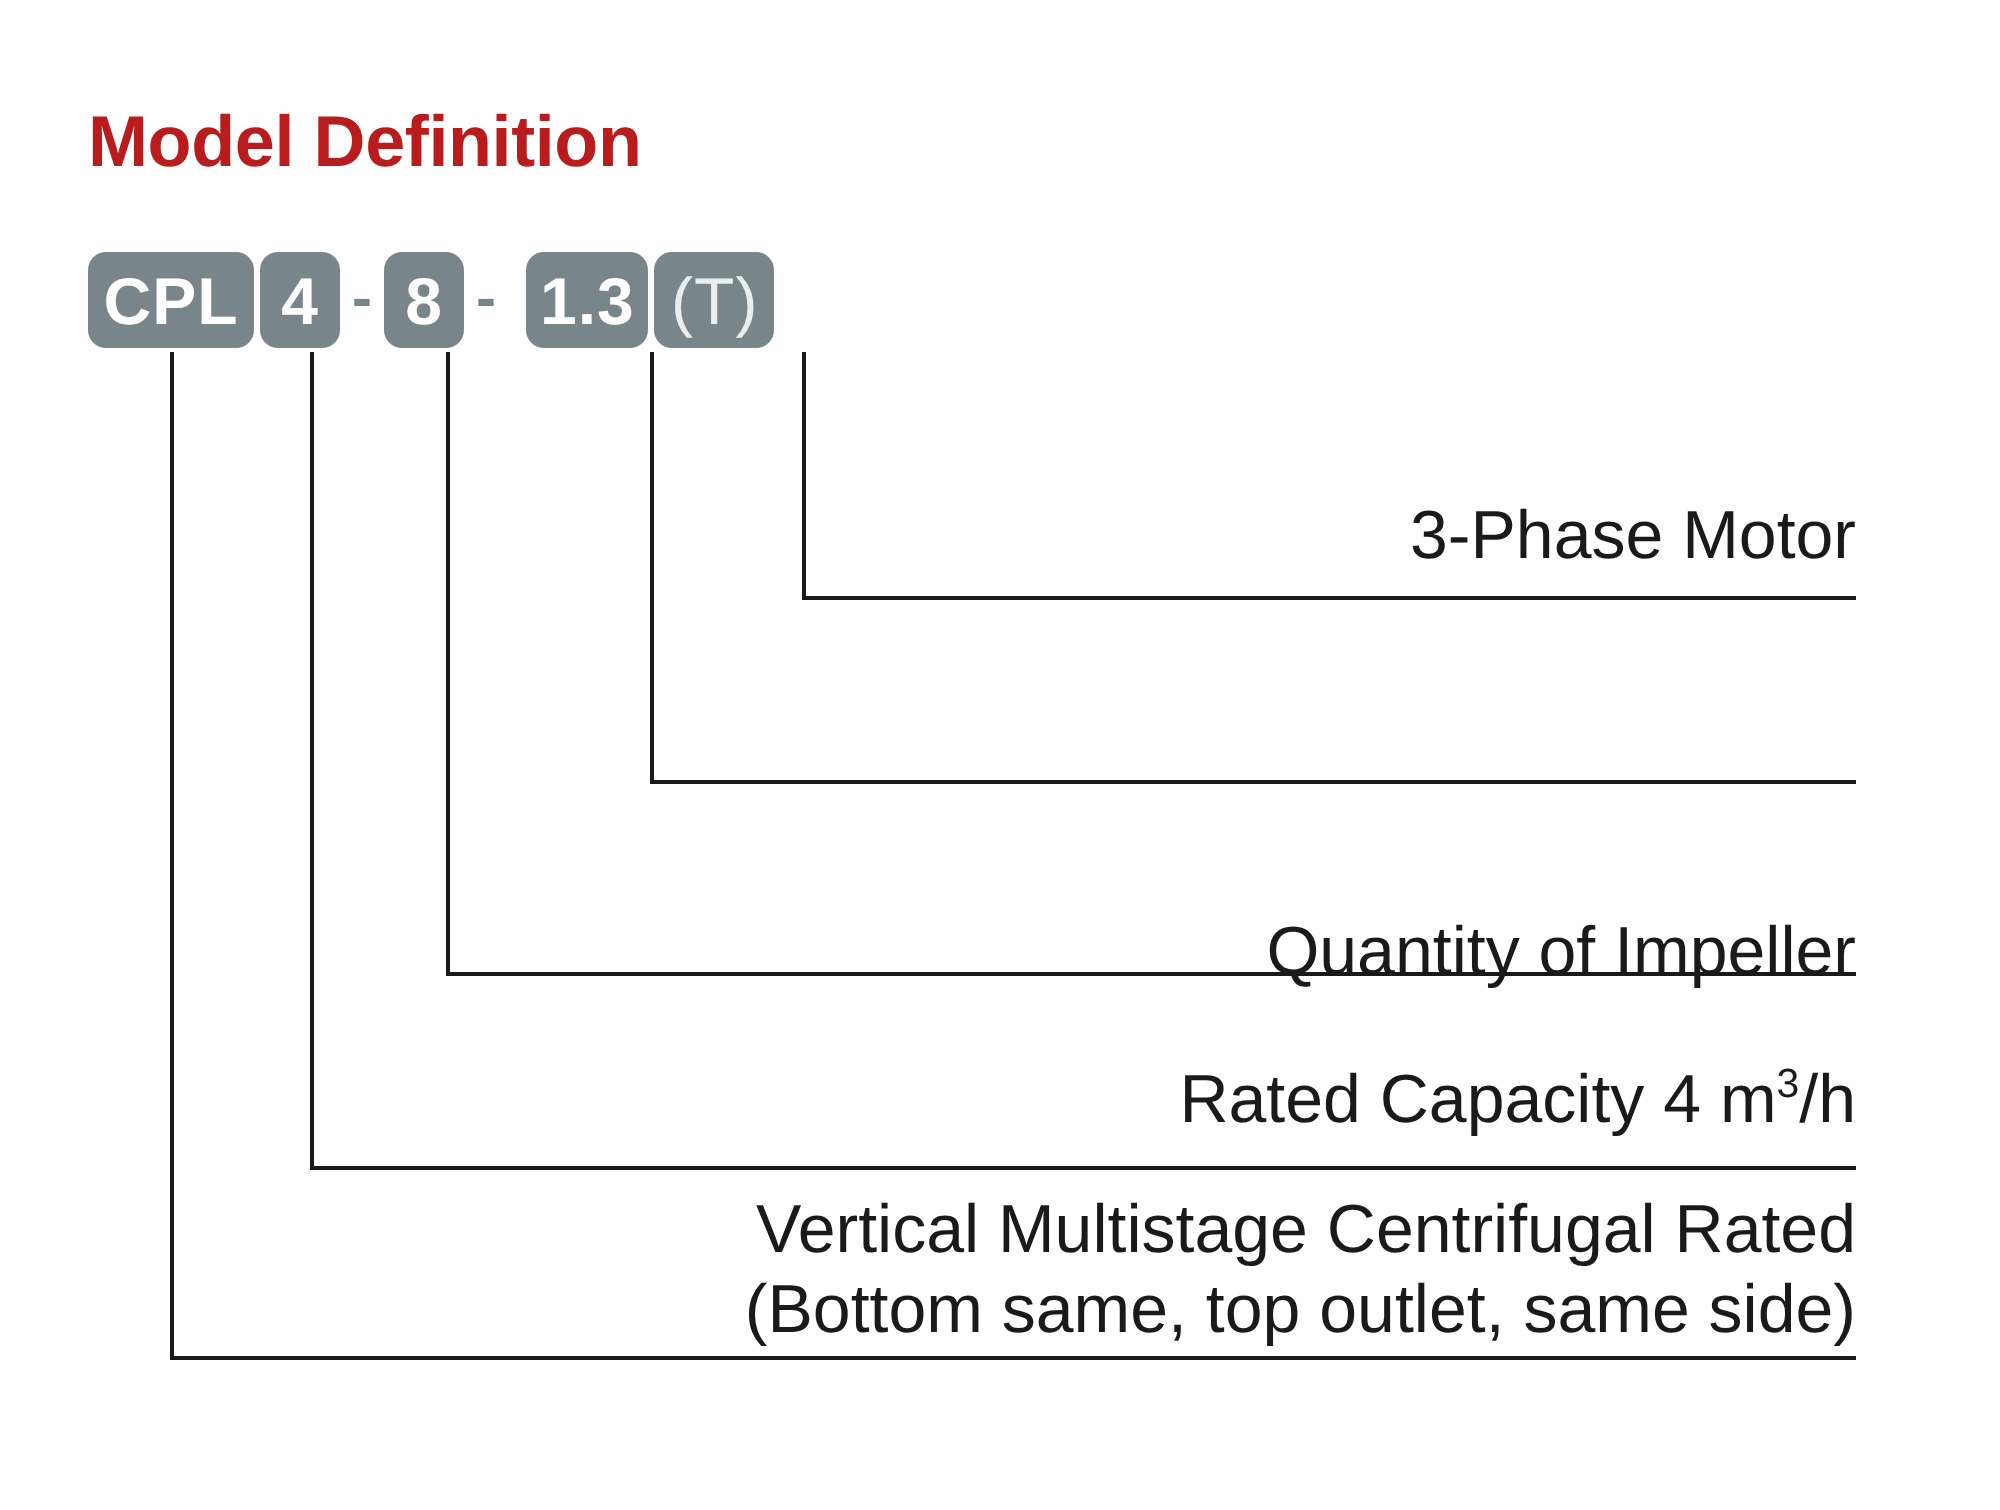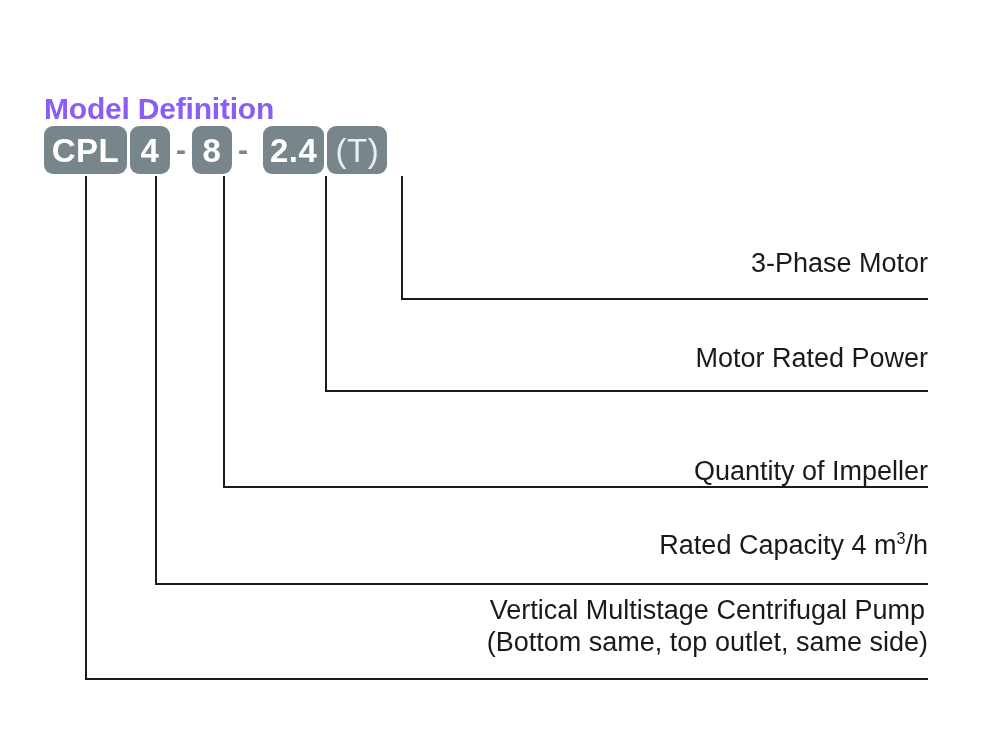--- a/index.html
+++ b/index.html
@@ -17,26 +17,25 @@
     height: 755px;
     background: #ffffff;
     overflow: hidden;
   }
 
   
   .page-title {
     position: absolute;
     left: 44px;
     top: 50px;
-    font-size: 30px;
+    font-size: 36px;
     font-weight: bold;
     letter-spacing: -0.2px;
-    color: #8b5cf6;
+    color: #b91c1c;
     white-space: nowrap;
-    margin-top: 42px;
   }
 
   
   .code-row {
     position: absolute;
     left: 44px;
     top: 126px;
     height: 48px;
     display: flex;
     align-items: center;
@@ -83,23 +82,23 @@
   .hline {
     position: absolute;
     height: 2px;
     background: #1a1a1a;
   }
 
   
   .leader-label {
     position: absolute;
     right: 72px;
-    text-align: center;
+    text-align: right;
     color: #1a1a1a;
-    font-size: 27px;
+    font-size: 34px;
     line-height: 1.18;
     white-space: nowrap;
   }
   .leader-label sup {
     font-size: 0.6em;
     vertical-align: super;
     line-height: 0;
   }
   .leader-label .l2 { display: block; }
 </style>
@@ -111,49 +110,46 @@
   <div class="page-title">Model Definition</div>
 
   <div class="code-row">
     <div class="badge b-cpl">CPL</div>
     <div class="gap-sm"></div>
     <div class="badge b-num">4</div>
     <div class="dash">-</div>
     <div class="badge b-num">8</div>
     <div class="dash">-</div>
     <div class="gap-md"></div>
-    <div class="badge b-pow">2.4</div>
+    <div class="badge b-pow">1.3</div>
     <div class="gap-sm"></div>
     <div class="badge b-opt">(T)</div>
   </div>
 
   <div class="vline" style="left:401px; top:176px; height:124px;"></div>
   <div class="hline" style="left:401px; top:298px; width:527px;"></div>
   <div class="leader-label" style="top:248px;">
     <span>3-Phase Motor</span>
   </div>
 
   <div class="vline" style="left:325px; top:176px; height:216px;"></div>
   <div class="hline" style="left:325px; top:390px; width:603px;"></div>
-  <div class="leader-label" style="top:343px;">
-    <span>Motor Rated Power</span>
-  </div>
 
   <div class="vline" style="left:223px; top:176px; height:312px;"></div>
   <div class="hline" style="left:223px; top:486px; width:705px;"></div>
   <div class="leader-label" style="top:456px;">
     <span>Quantity of Impeller</span>
   </div>
 
   <div class="vline" style="left:155px; top:176px; height:409px;"></div>
   <div class="hline" style="left:155px; top:583px; width:773px;"></div>
   <div class="leader-label" style="top:530px;margin-left:41px;">
     <span>Rated Capacity  4 m</span><sup>3</sup><span>/h</span>
   </div>
 
   <div class="vline" style="left:85px; top:176px; height:504px;"></div>
   <div class="hline" style="left:85px; top:678px; width:843px;"></div>
   <div class="leader-label" style="top:595px;">
-    <span class="l2">Vertical Multistage Centrifugal Pump</span>
+    <span class="l2">Vertical Multistage Centrifugal Rated</span>
     <span class="l2">(Bottom same, top outlet, same side)</span>
   </div>
 
 </div>
 
 </body></html>

